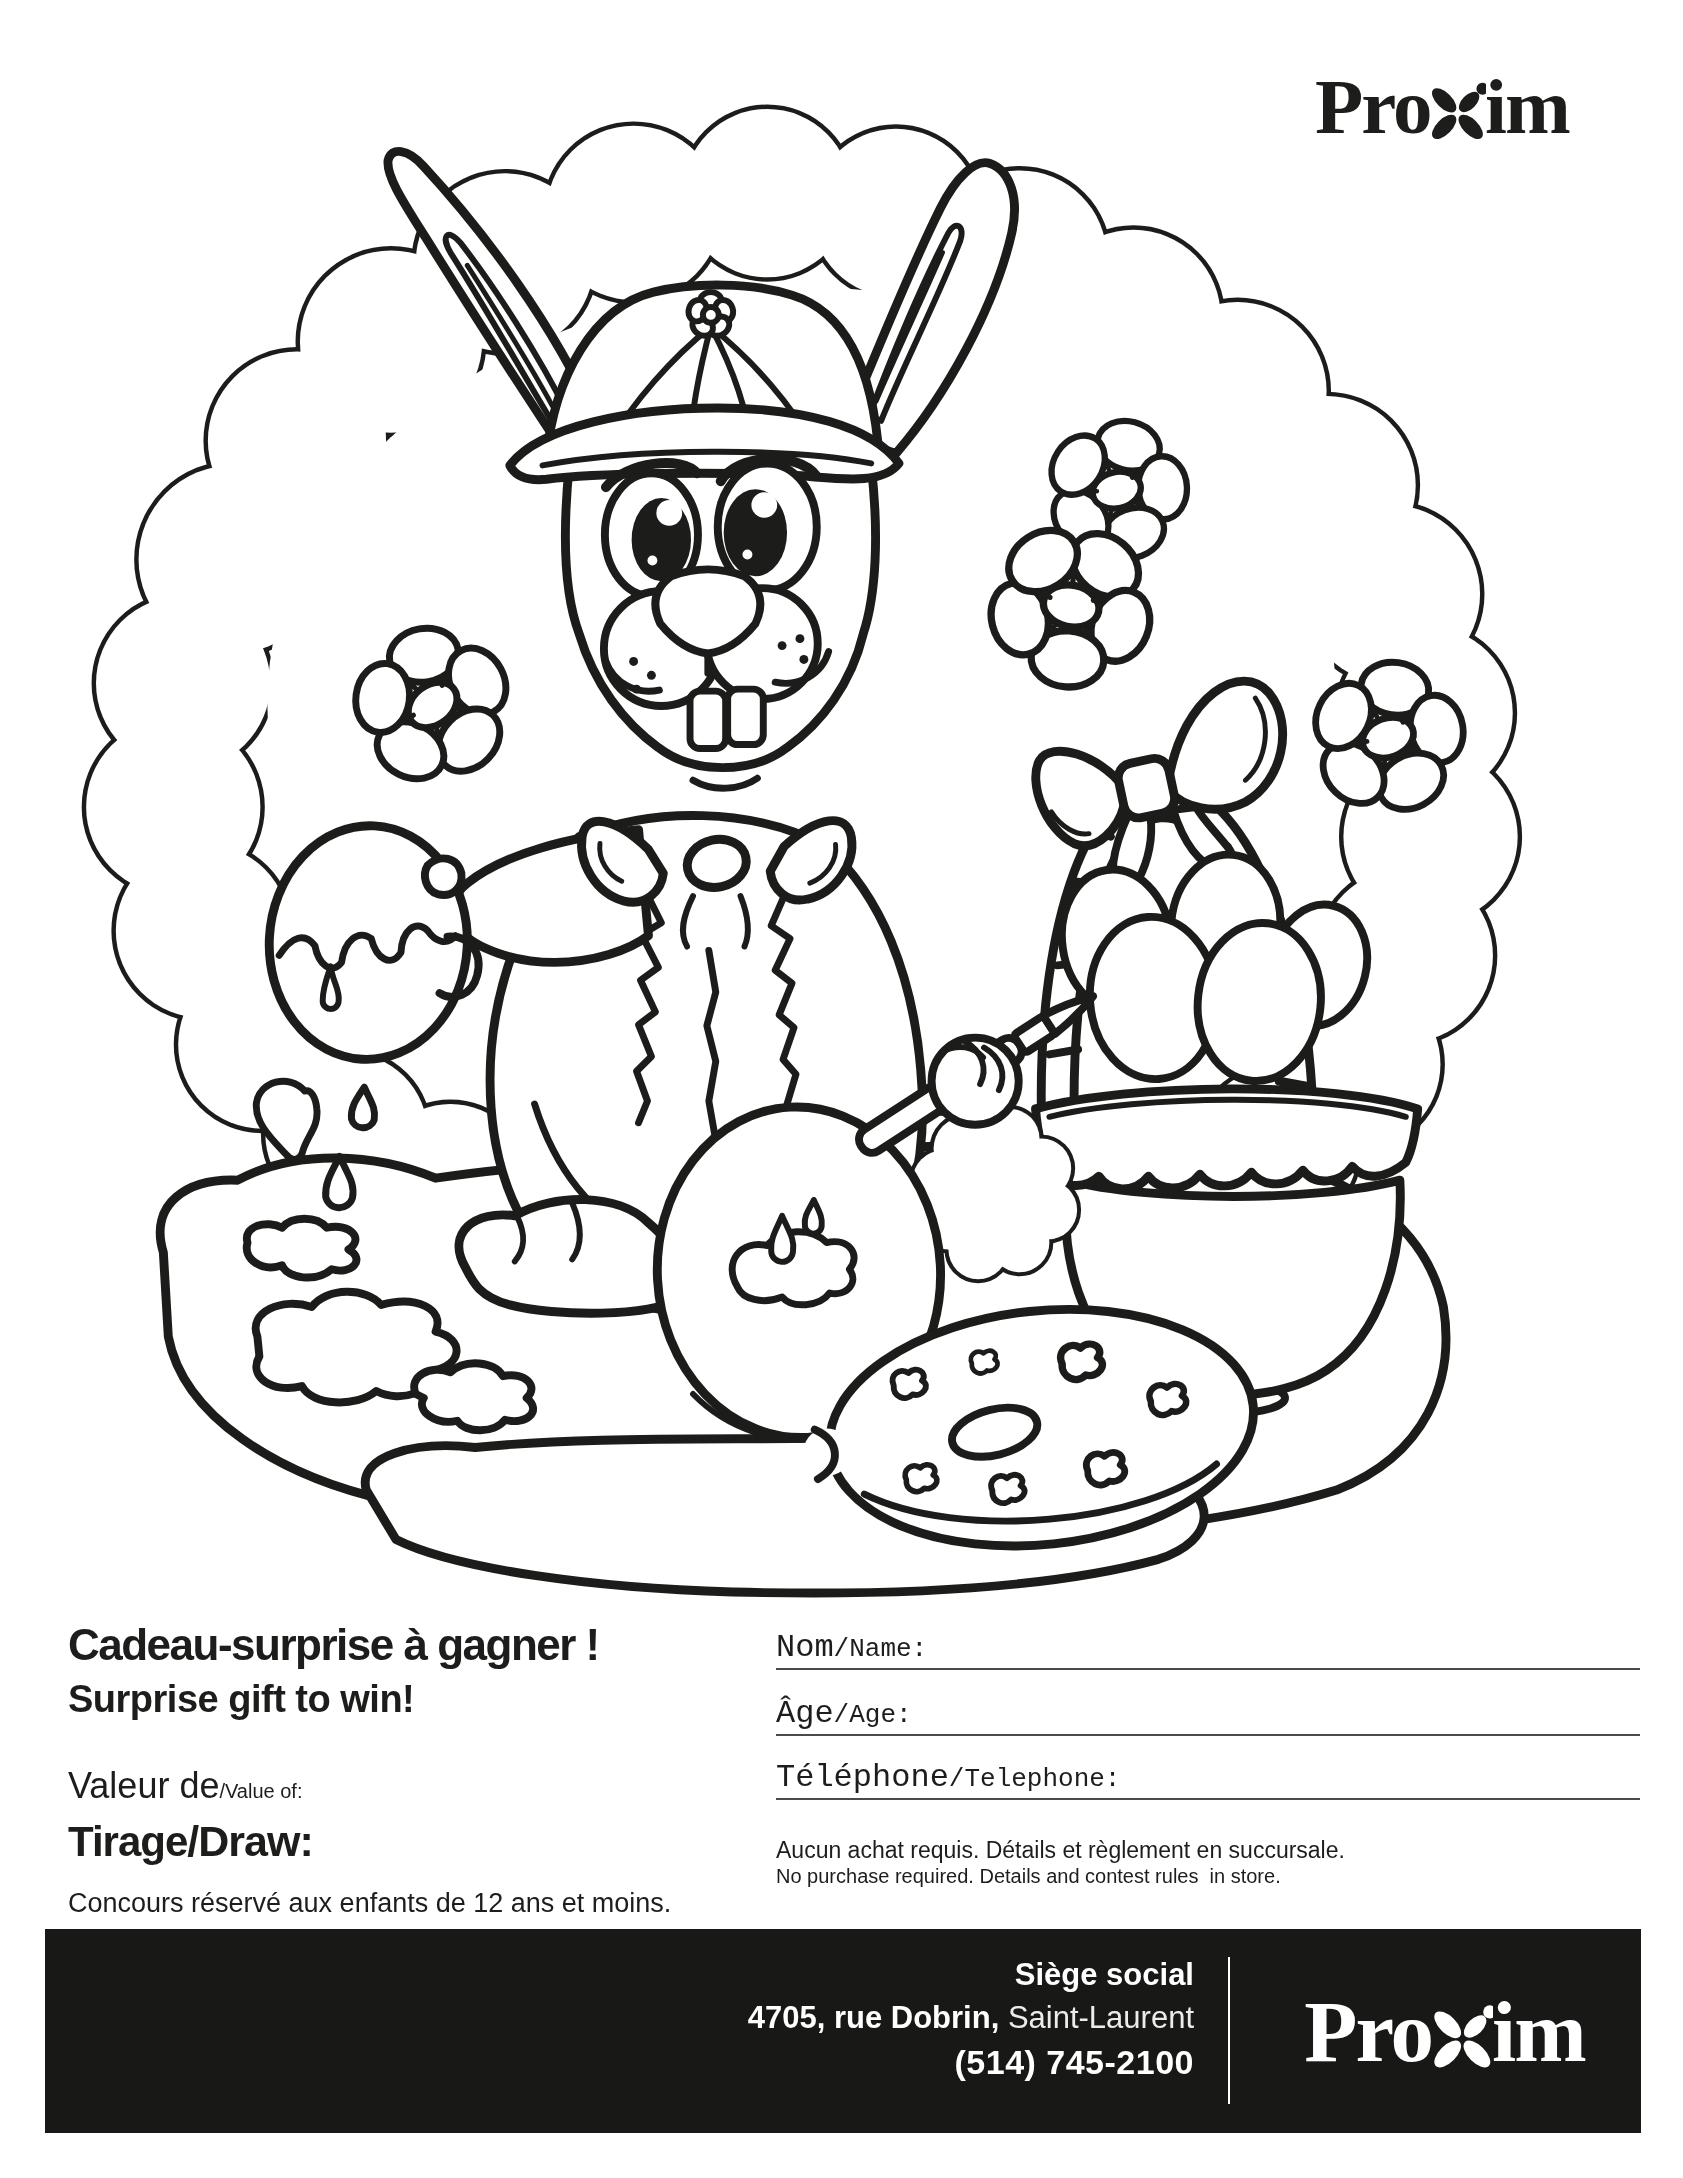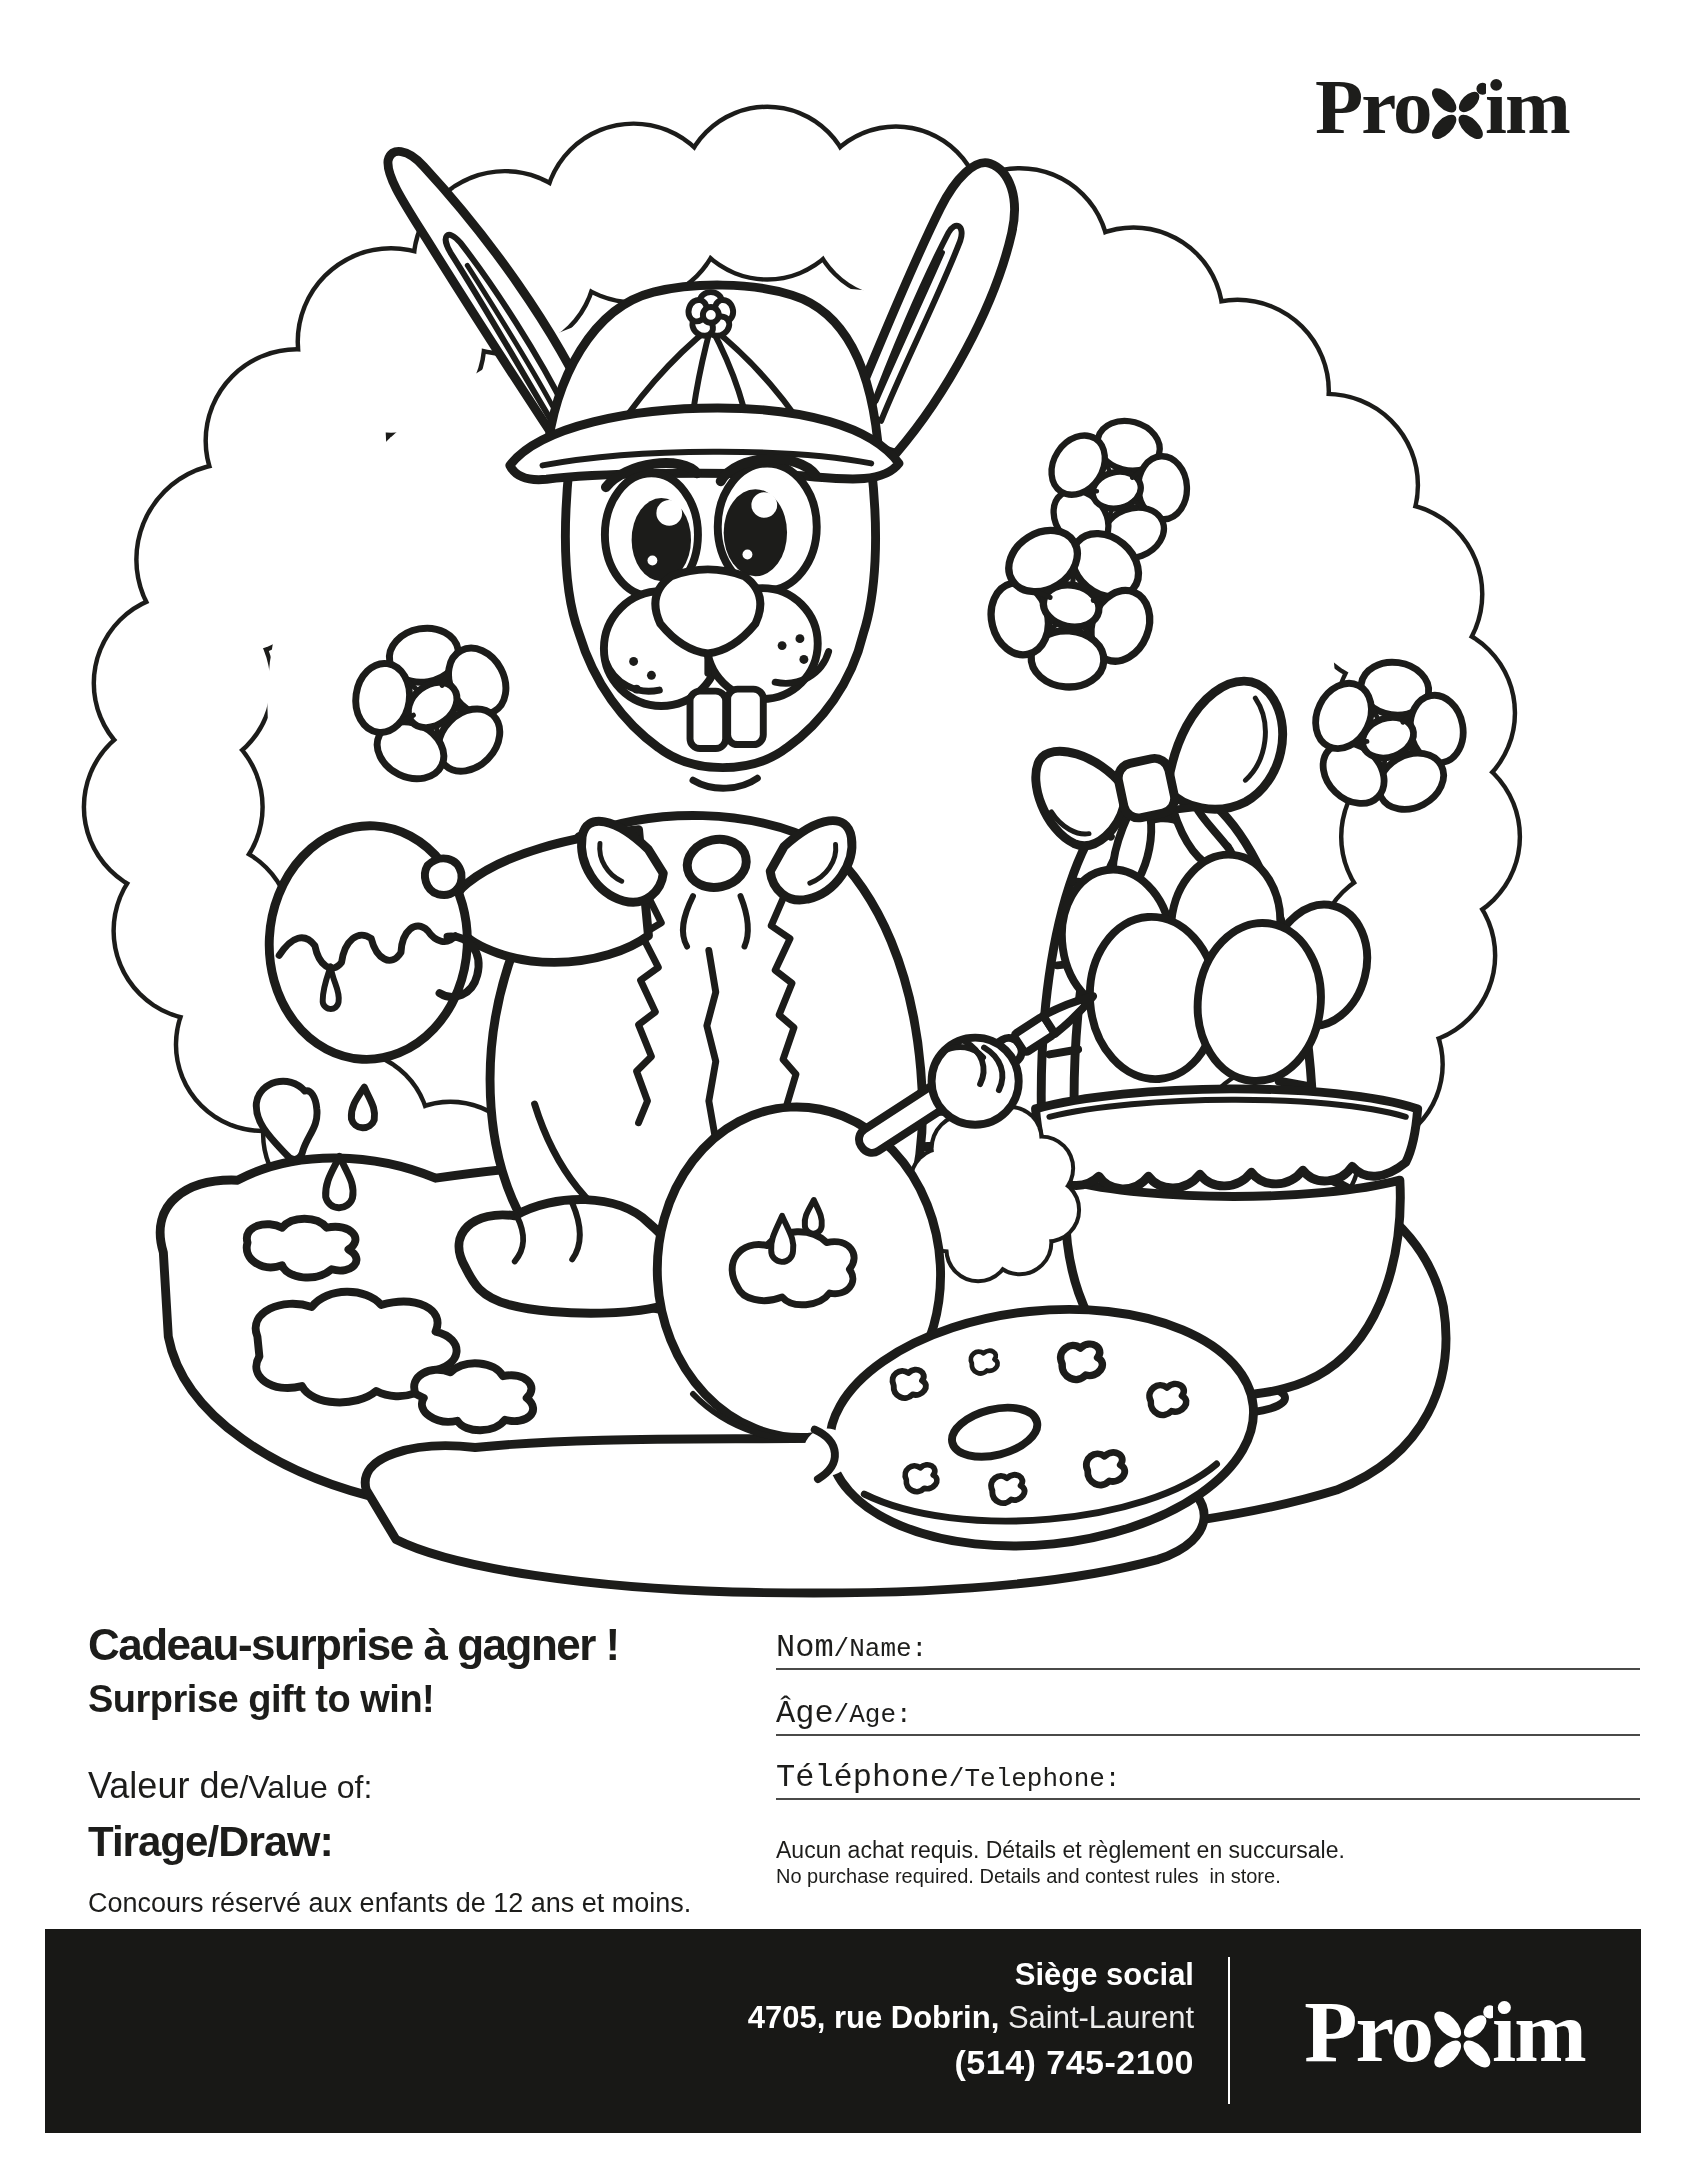--- a/index.html
+++ b/index.html
@@ -9,25 +9,25 @@
         font-family:"Liberation Sans",sans-serif;color:var(--ink);overflow:hidden;margin:0 auto;}
   
   .logo{display:flex;align-items:flex-end;color:var(--ink);font-family:"Liberation Serif",serif;
         font-weight:bold;letter-spacing:-2px;line-height:1;}
   .logo .xglyph{width:.72em;height:.88em;vertical-align:-0.03em;margin:0 -0.015em;}
   .logo-top{position:absolute;left:1315px;top:67px;font-size:79px;}
   
   .art{position:absolute;left:0;top:0;width:1683px;height:1604px;}
   .art *{vector-effect:none;}
   
-  .promo{position:absolute;left:88px;top:1620px;width:653px;}
+  .promo{position:absolute;left:68px;top:1620px;width:653px;}
   .title-fr{font-size:44px;font-weight:bold;letter-spacing:-1.5px;}
   .title-en{font-size:38px;font-weight:bold;letter-spacing:-0.5px;margin-top:8px;}
   .value-row{margin-top:44px;font-size:36px;font-weight:400;}
-  .value-row .en{font-size:32px;}
+  .value-row .en{font-size:20px;}
   .draw-row{margin-top:10px;font-size:42px;font-weight:bold;letter-spacing:-1px;}
   .draw-row .en{font-size:43px;}
   .elig-fr{margin-top:22px;font-size:27px;}
   .elig-en{margin-top:7px;font-size:22px;}
   .field{position:absolute;left:776px;width:864px;border-bottom:2.5px solid var(--line);font-family:Liberation Mono, monospace;}
   .field .lbl-fr{font-size:32px;font-weight:400;}
   .field .lbl-en{font-size:26px;font-weight:400;}
   .f1{top:1629px;height:41px;}
   .f2{top:1695px;height:41px;}
   .f3{top:1759px;height:41px;}

